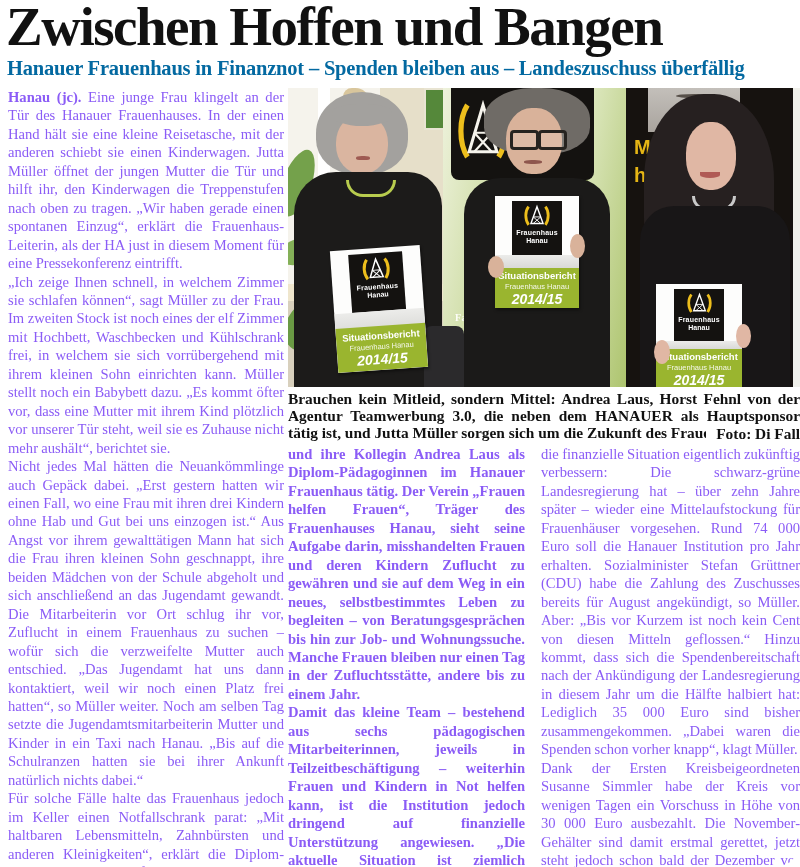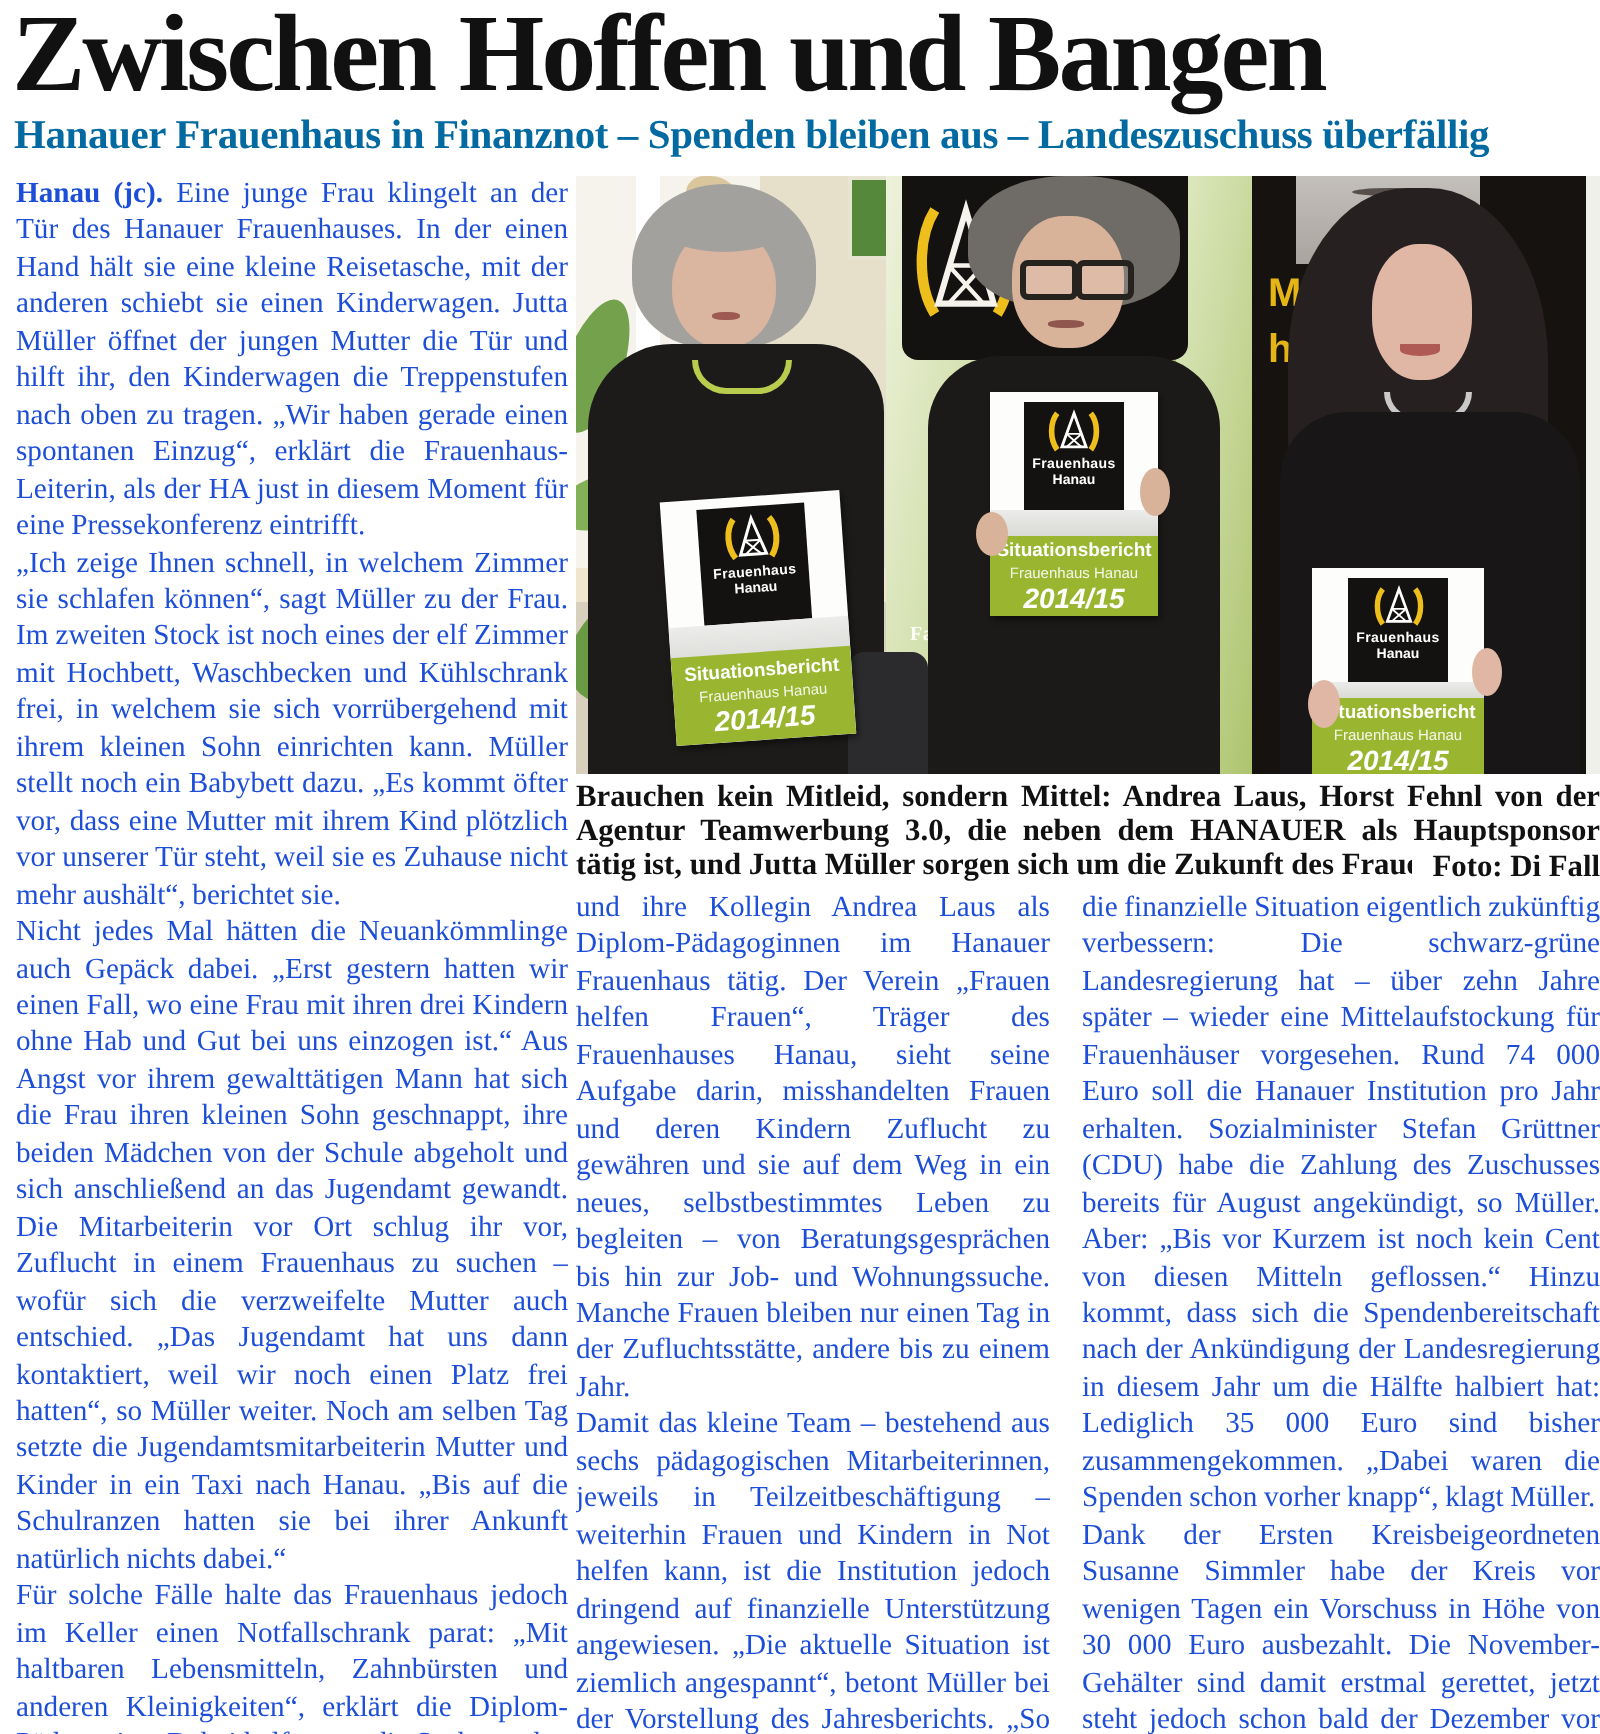--- a/index.html
+++ b/index.html
@@ -1,28 +1,28 @@
 <!DOCTYPE html>
 <html lang="de"><head>
 <meta charset="utf-8">
 <style>
   html,body{margin:0;padding:0;background:#ffffff;}
   .page{position:relative;width:800px;height:867px;background:#fff;overflow:hidden;
-        font-family:"Liberation Serif","DejaVu Serif",serif;color:#1a1a1a;}
+        font-family:"Liberation Serif","DejaVu Serif",serif;color:#1a1a1a;border-radius:25px;}
   
   .headline{position:absolute;left:6px;top:-4px;width:792px;
             font-size:55px;font-weight:bold;letter-spacing:-1.5px;line-height:1.12;
             color:#111;white-space:nowrap;}
   .subheadline{position:absolute;left:7px;top:57px;width:790px;
                font-size:20.5px;font-weight:bold;letter-spacing:-0.2px;color:#0369a1;white-space:nowrap;}
   
   .bodycol{position:absolute;text-align:justify;font-size:14.6px;line-height:18.45px;
-           overflow:hidden;hyphens:auto;-webkit-hyphens:auto;word-spacing:-0.3px;color:#1d4ed8;}
+           overflow:hidden;hyphens:auto;-webkit-hyphens:auto;word-spacing:-0.3px;color:#8b5cf6;}
   .col1{left:8px;top:88px;width:276px;height:779px;}
-  .col2{left:288px;top:445px;width:237px;height:422px;}
+  .col2{left:288px;top:445px;width:237px;height:422px;font-weight:bold;}
   .col3{left:541px;top:445px;width:259px;height:422px;}
   .bodycol p{margin:0;}
   .lead{font-weight:bold;}
   
   .caption{position:absolute;left:288px;top:390px;width:512px;height:53px;
            font-weight:bold;font-size:15.4px;line-height:17.2px;text-align:justify;color:#111;}
   .credit{position:absolute;right:0;bottom:1px;background:#fff;padding-left:10px;font-weight:bold;}
   
   .photo{position:absolute;left:288px;top:88px;width:512px;height:299px;overflow:hidden;
          background:#e6dfc9;}

